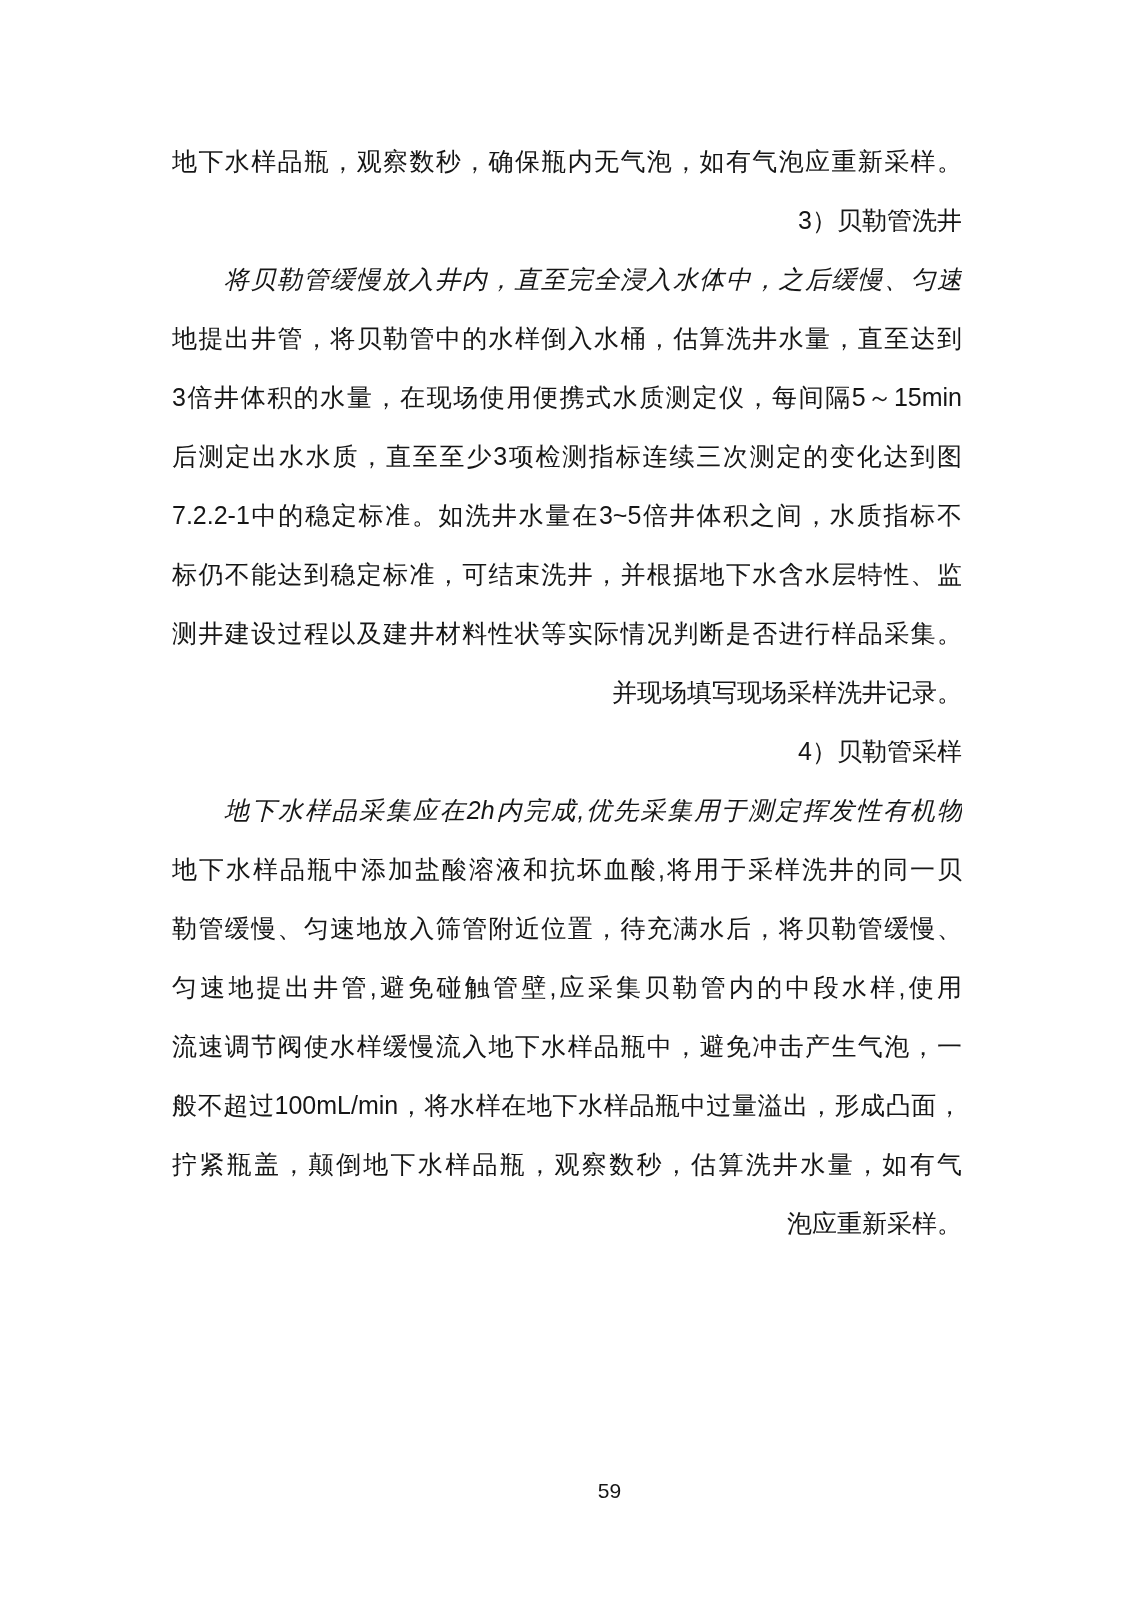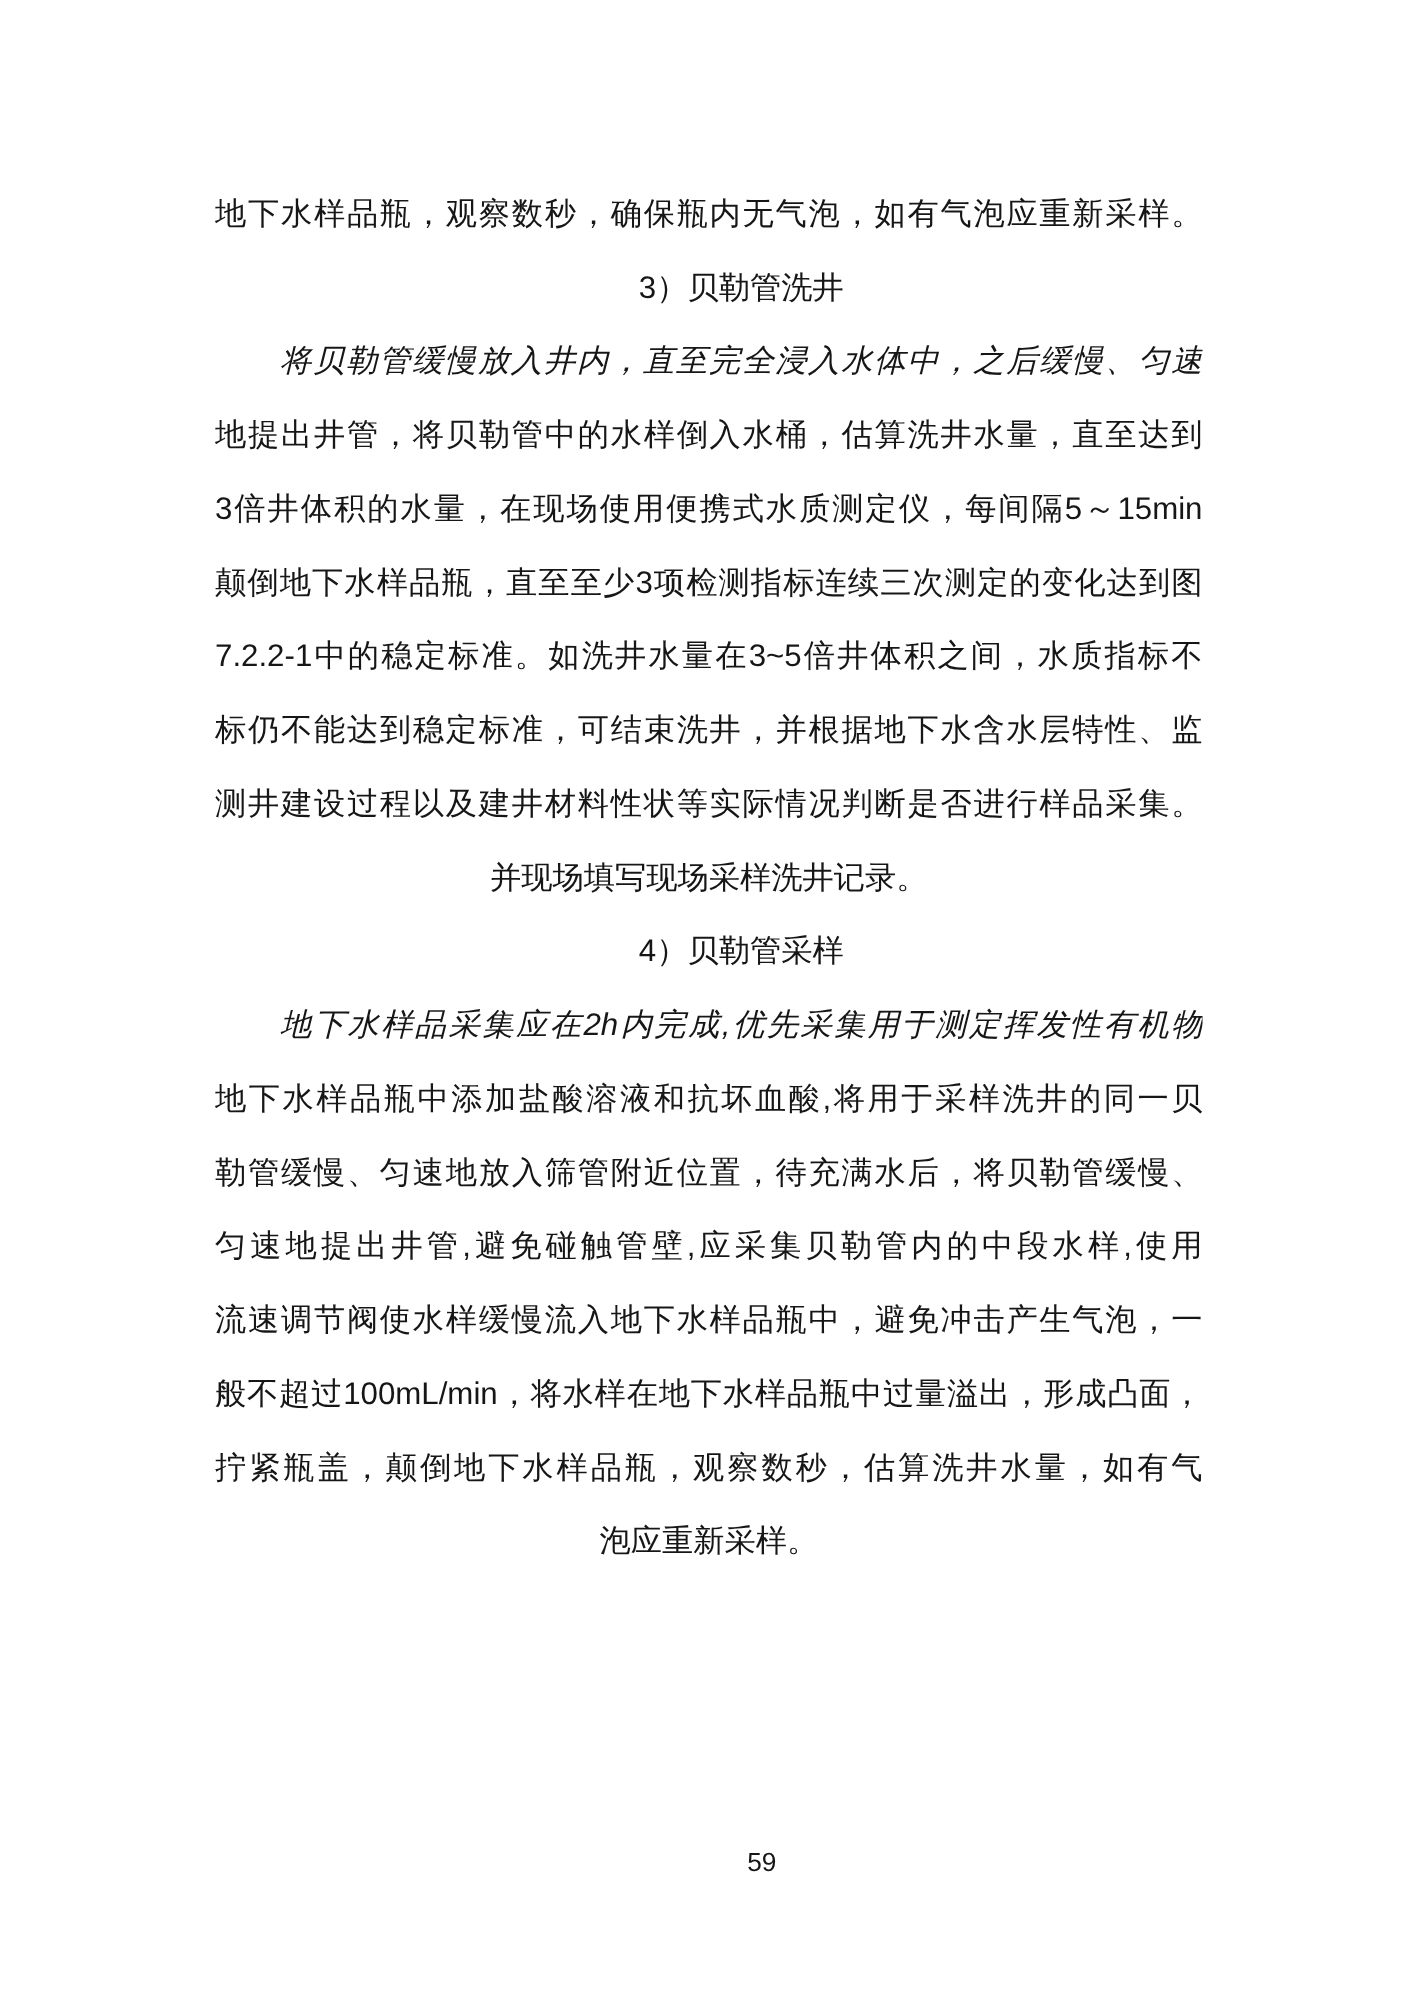--- a/index.html
+++ b/index.html
@@ -16,30 +16,30 @@
     overflow: hidden;
   }
   .page {
     position: absolute;
     inset: 0;
     background: #ffffff;
   }
   .text-block {
     position: absolute;
     left: 172px;
-    top: 142px;
+    top: 132px;
     width: 790px;
     font-size: 25px;
   }
   .line {
     height: 59px;
     line-height: 59px;
     white-space: nowrap;
     overflow: visible;
-    text-align: center;
+    text-align: right;
   }
   .line.just {
     white-space: normal;
     text-align: justify;
     text-align-last: justify;
     text-justify: inter-character;
     overflow: hidden;
   }
   .line.indent {
     padding-left: 52px;
@@ -65,21 +65,21 @@
 </head>
 <body>
 
 <div class="page">
   <div class="text-block">
     <div class="line just">地下水样品瓶，观察数秒，确保瓶内无气泡，如有气泡应重新采样。</div>
     <div class="line indent">3）贝勒管洗井</div>
     <div class="line indent just">将贝勒管缓慢放入井内，直至完全浸入水体中，之后缓慢、匀速</div>
     <div class="line just">地提出井管，将贝勒管中的水样倒入水桶，估算洗井水量，直至达到</div>
     <div class="line just">3倍井体积的水量，在现场使用便携式水质测定仪，每间隔5～15min</div>
-    <div class="line just">颠倒地下水样品瓶，直至至少3项检测指标连续三次测定的变化达到图</div>
+    <div class="line just">后测定出水水质，直至至少3项检测指标连续三次测定的变化达到图</div>
     <div class="line just">7.2.2-1中的稳定标准。如洗井水量在3~5倍井体积之间，水质指标不</div>
     <div class="line just">标仍不能达到稳定标准，可结束洗井，并根据地下水含水层特性、监</div>
     <div class="line just">测井建设过程以及建井材料性状等实际情况判断是否进行样品采集。</div>
     <div class="line">并现场填写现场采样洗井记录。</div>
     <div class="line indent">4）贝勒管采样</div>
     <div class="line indent just">地下水样品采集应在2h内完成,优先采集用于测定挥发性有机物</div>
     <div class="line just">地下水样品瓶中添加盐酸溶液和抗坏血酸,将用于采样洗井的同一贝</div>
     <div class="line just">勒管缓慢、匀速地放入筛管附近位置，待充满水后，将贝勒管缓慢、</div>
     <div class="line just">匀速地提出井管,避免碰触管壁,应采集贝勒管内的中段水样,使用</div>
     <div class="line just">流速调节阀使水样缓慢流入地下水样品瓶中，避免冲击产生气泡，一</div>

